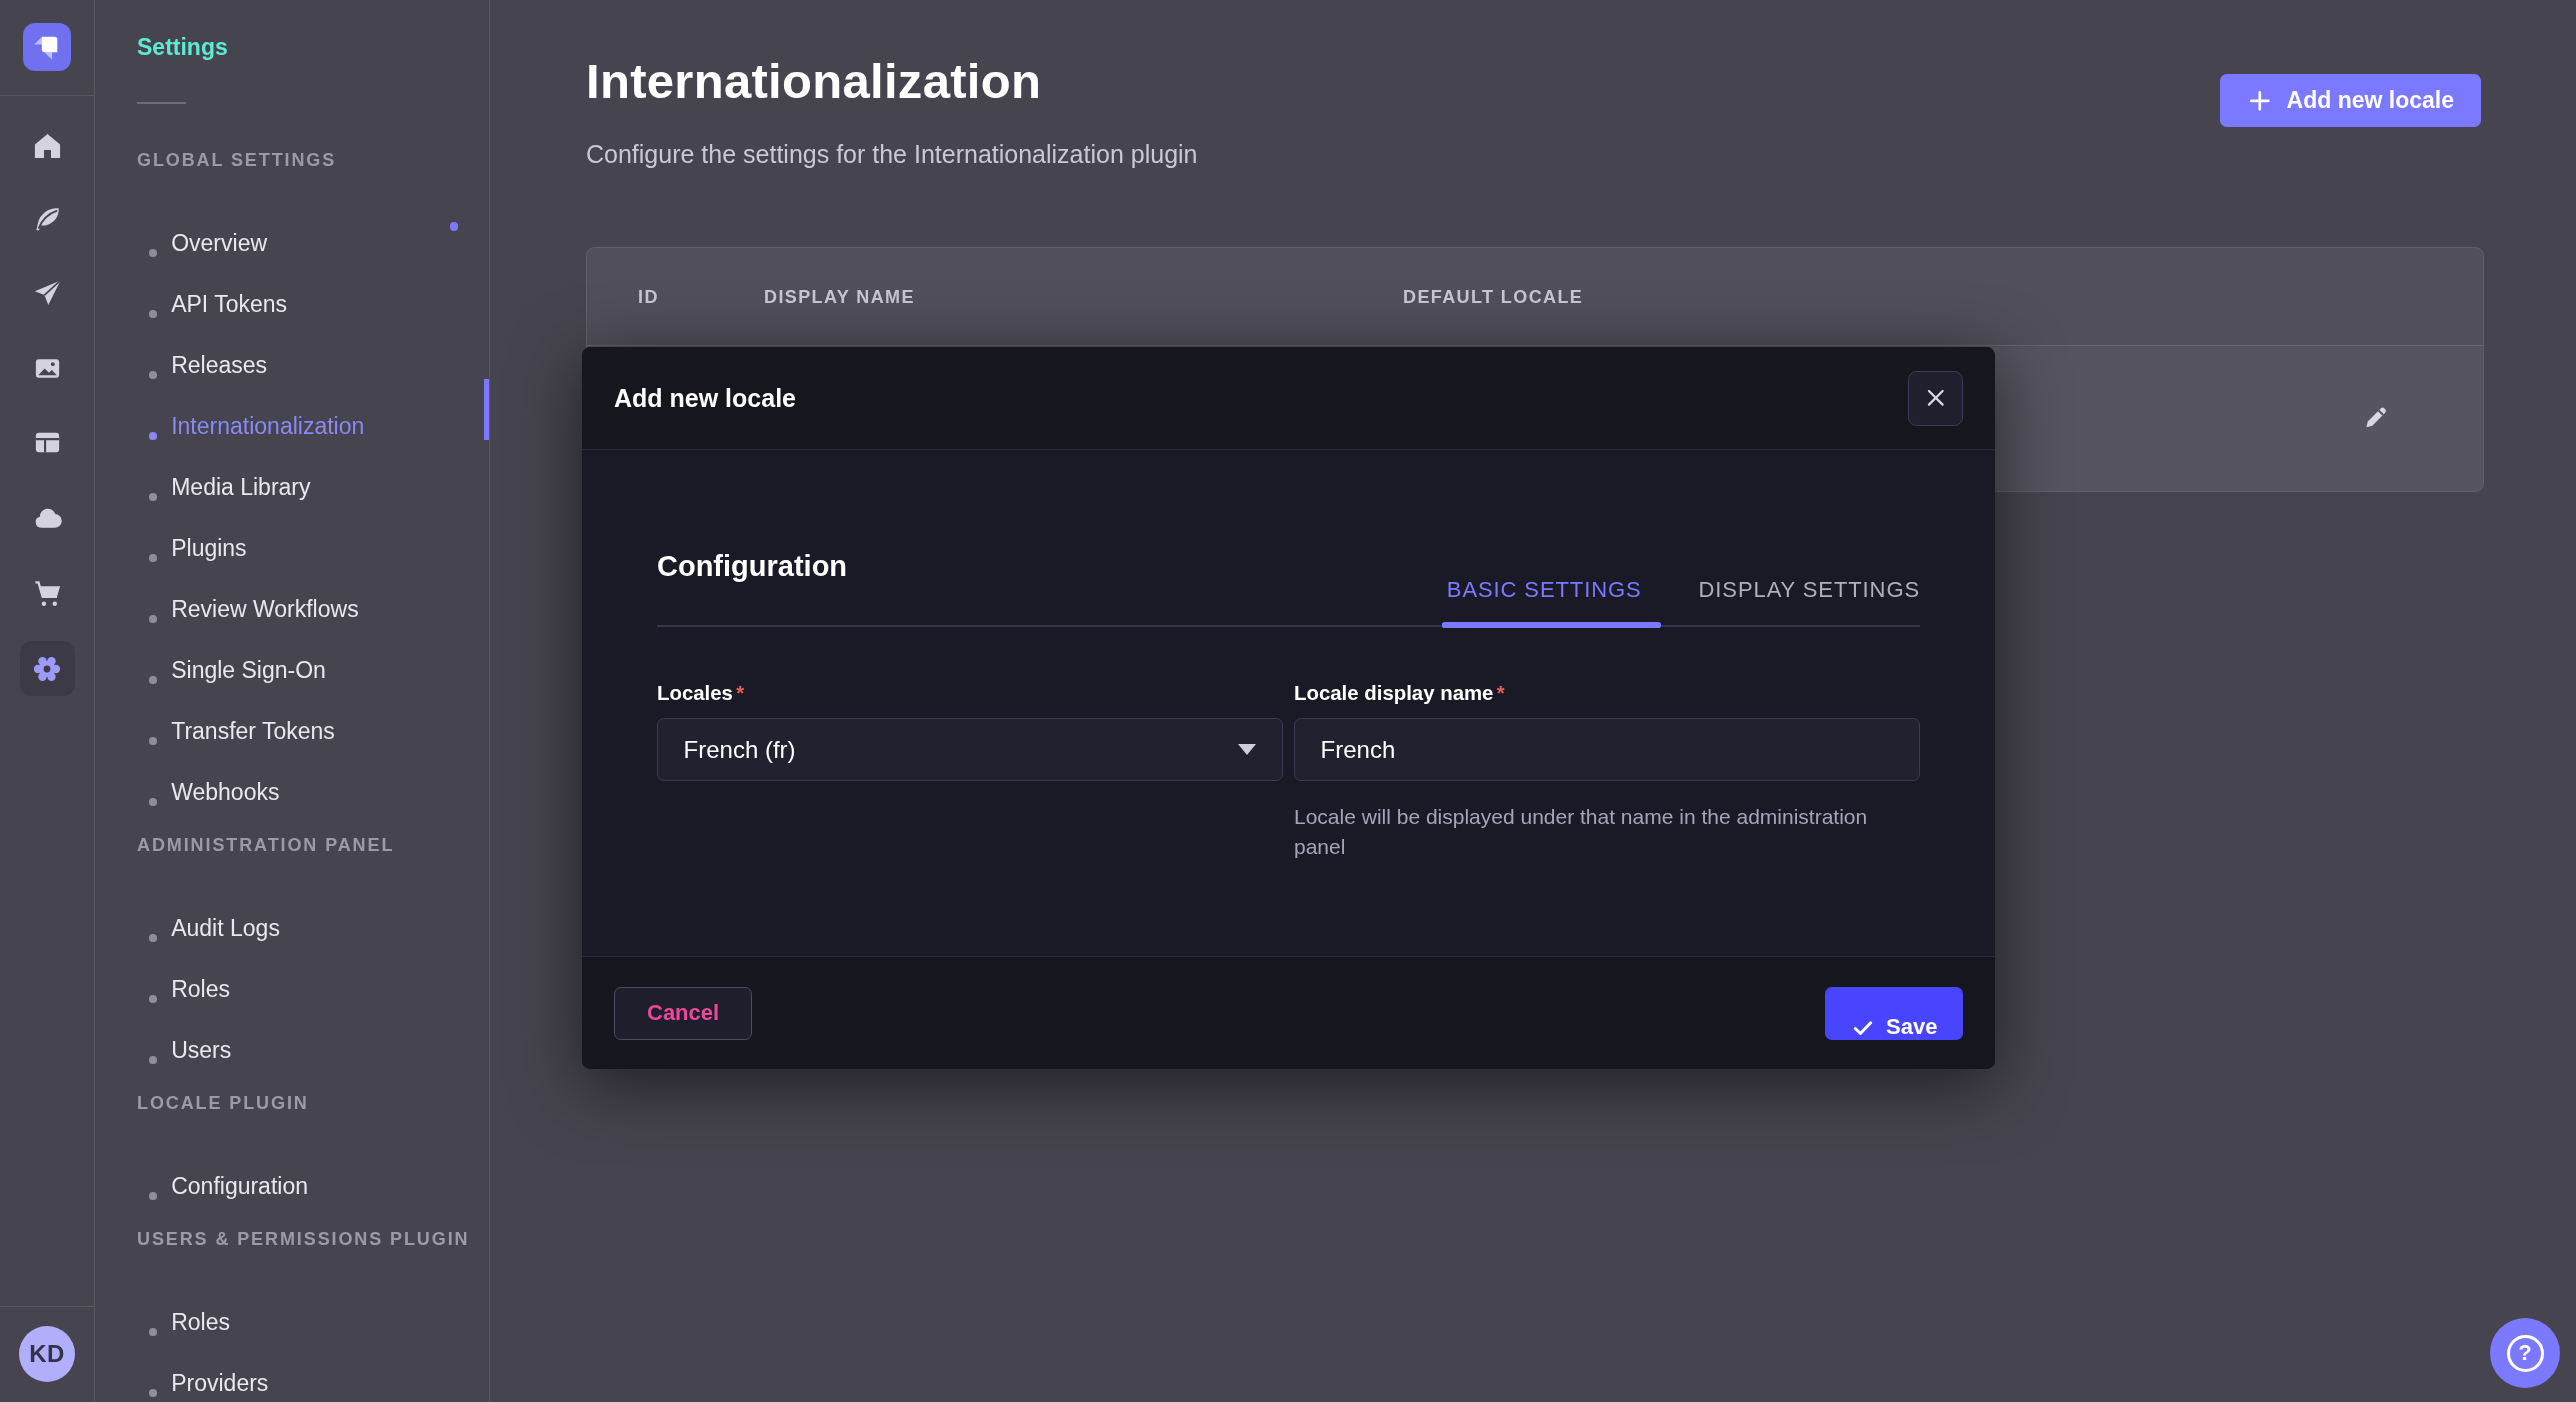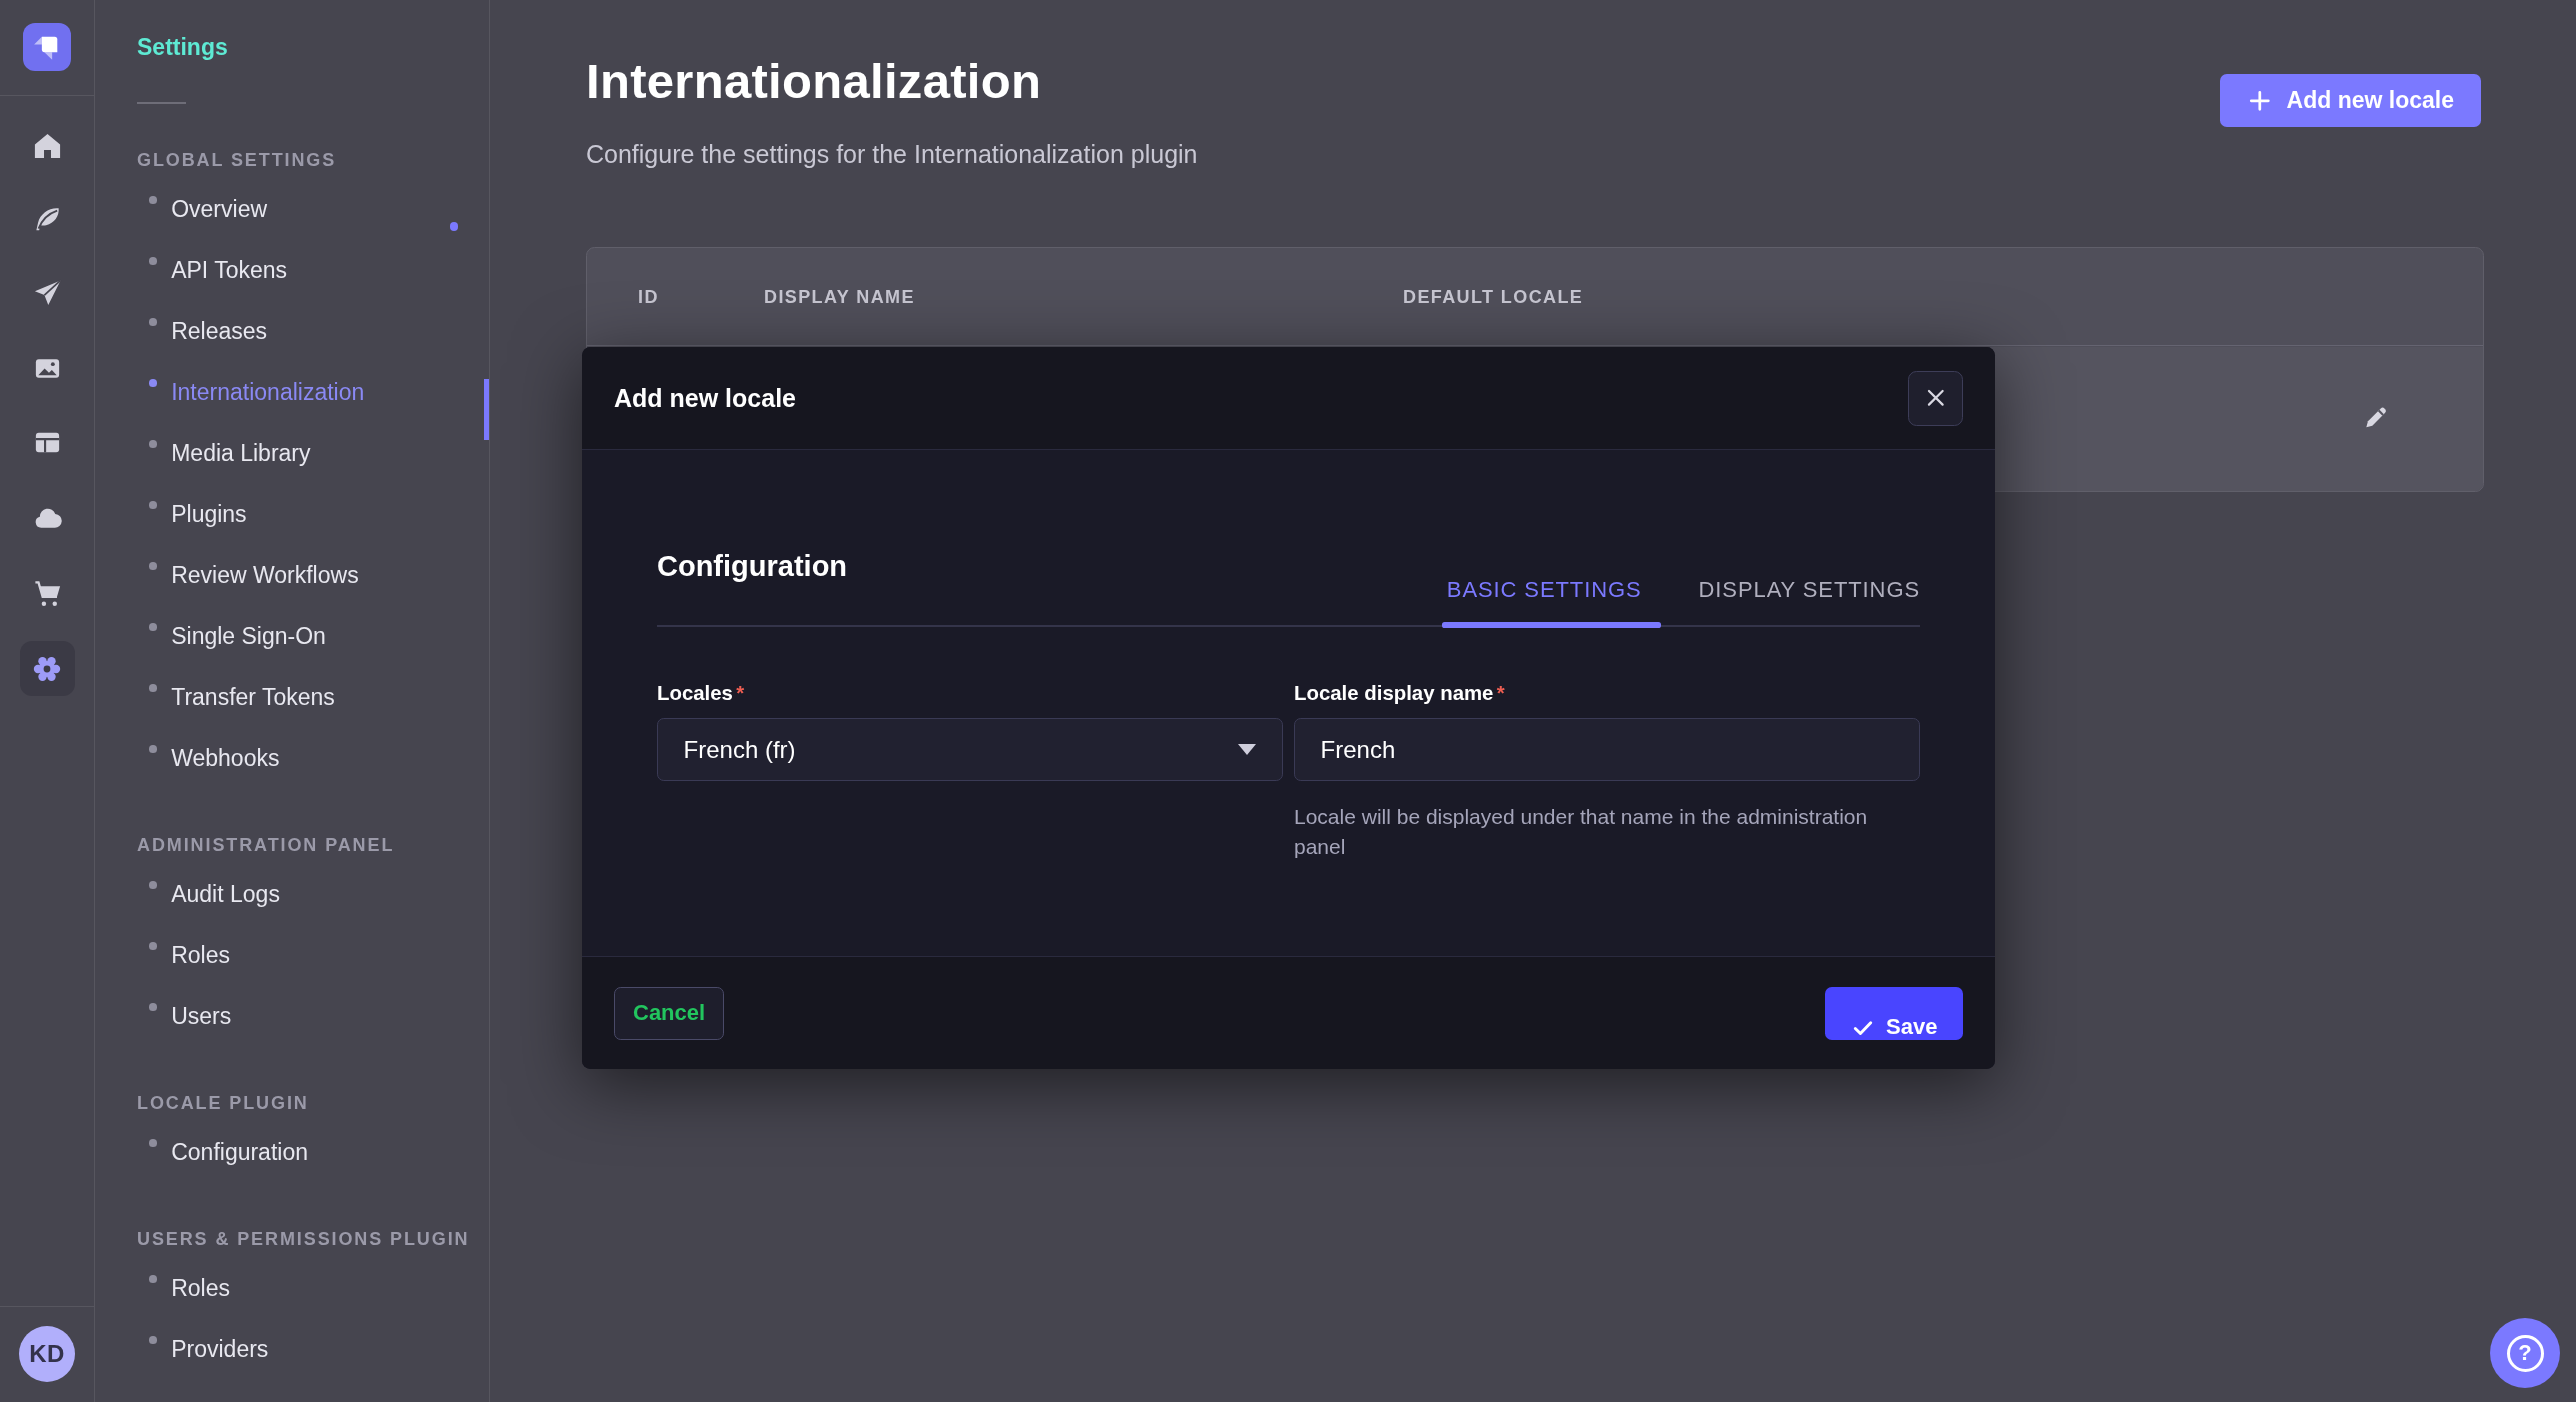--- a/index.html
+++ b/index.html
@@ -18,21 +18,21 @@
   .rail-slot svg { display:block; }
   .avatar { position:absolute; left:19px; top:1326px; width:56px; height:56px; border-radius:50%; background:#B1AFFB; color:#33324B; font-size:24px; font-weight:700; display:flex; align-items:center; justify-content:center; cursor:pointer; letter-spacing:0.4px; }
 
   
   .sidebar { position:absolute; left:95px; top:0; width:395px; height:100%; background:#46454F; border-right:0.9px solid #57565F; z-index:1; }
   .sidebar-title { position:absolute; left:42px; top:34px; font-size:23px; font-weight:700; color:#5eead4;text-align:right; }
   .title-rule { position:absolute; left:42px; top:102px; width:49px; height:1.7px; background:#6E6D78; }
   .nav-sections { position:absolute; left:0; top:143px; right:0; }
   .section-head { height:34px; line-height:34px; padding-left:42px; font-size:18px; font-weight:700; letter-spacing:1.9px; color:#9B9AA9; margin-bottom:19px; }
   .section + .section .section-head { margin-top:22px; }
-  .nav-item { position:relative; height:61px; display:flex; align-items:flex-start; padding-left:54px; cursor:pointer; }
+  .nav-item { position:relative; height:61px; display:flex; align-items:flex-end; padding-left:54px; cursor:pointer; }
   .bullet { width:7.7px; height:7.7px; border-radius:50%; background:#8E8D9C; margin-right:14.5px; flex:0 0 auto; }
   .nav-item .lbl { font-size:23px; color:#E8E8F0; }
   .nav-item.active .lbl { color:#8A89F4; }
   .nav-item.active .bullet { background:#8A89F4; }
   .nav-item.active::after { content:""; position:absolute; right:0; top:0; bottom:0; width:5.1px; background:#7B79FF; }
   .notif-dot { position:absolute; right:31px; top:50%; margin-top:-4.3px; width:8.5px; height:8.5px; border-radius:50%; background:#7B79FF; }
 
   
   .main { position:absolute; left:490px; top:0; right:0; height:100%; }
   .page-title { position:absolute; left:96px; top:53px; font-size:49px; font-weight:700; color:#FFFFFF; letter-spacing:0.3px; }
@@ -62,21 +62,21 @@
   .fields { display:flex; gap:11px; margin-top:55px; }
   .field { flex:1; min-width:0; }
   .field-label { font-size:20.4px; font-weight:700; color:#FFFFFF; }
   .req { color:#EE5E52; margin-left:3.4px; }
   .select-control { margin-top:13.6px; height:63px; background:#212130; border:0.9px solid #3A3A55; border-radius:6.8px; display:flex; align-items:center; justify-content:space-between; padding:0 25.6px; cursor:pointer; }
   .select-value { font-size:24px; color:#FFFFFF; }
   .caret { width:0; height:0; border-left:9.4px solid transparent; border-right:9.4px solid transparent; border-top:11px solid #CFCEDC; }
   .text-input { margin-top:13.6px; width:100%; height:63px; background:#212130; border:0.9px solid #3A3A55; border-radius:6.8px; padding:0 25.6px; font-family:inherit; font-size:24px; color:#FFFFFF; display:block; }
   .hint { margin-top:21px; font-size:21px; line-height:1.42; color:#A5A5BA; max-width:609px; }
   .modal-footer { height:113px; flex:0 0 auto; background:#16161F; border-top:0.9px solid #2A2A3E; display:flex; align-items:center; justify-content:space-between; padding:0 32px; }
-  .btn-cancel { height:53px; padding:0 18px; border-radius:6.8px; border:0.9px solid #4A4A68; background:#1E1E2C; color:#22c55e; font-family:inherit; font-size:22px; font-weight:700; cursor:pointer; }
+  .btn-cancel { height:53px; padding:0 32px; border-radius:6.8px; border:0.9px solid #4A4A68; background:#1E1E2C; color:#ec4899; font-family:inherit; font-size:22px; font-weight:700; cursor:pointer; }
   .btn-save { height:53px; padding:0 25.6px; border-radius:6.8px; border:none; background:#4945FF; color:#fff; font-family:inherit; font-size:22px; font-weight:700; display:flex; align-items:flex-end; gap:11px; cursor:pointer; }
 
   
   .fab { position:absolute; right:16px; bottom:13.6px; width:70px; height:70px; border-radius:50%; border:none; background:#7B79FF; display:flex; align-items:center; justify-content:center; cursor:pointer; z-index:6; }
   .q-ring { width:37px; height:37px; border:3.4px solid #fff; border-radius:50%; display:flex; align-items:center; justify-content:center; font-size:22px; font-weight:700; color:#fff; }
 </style>
 </head>
 <body>
 
 <div class="app">

